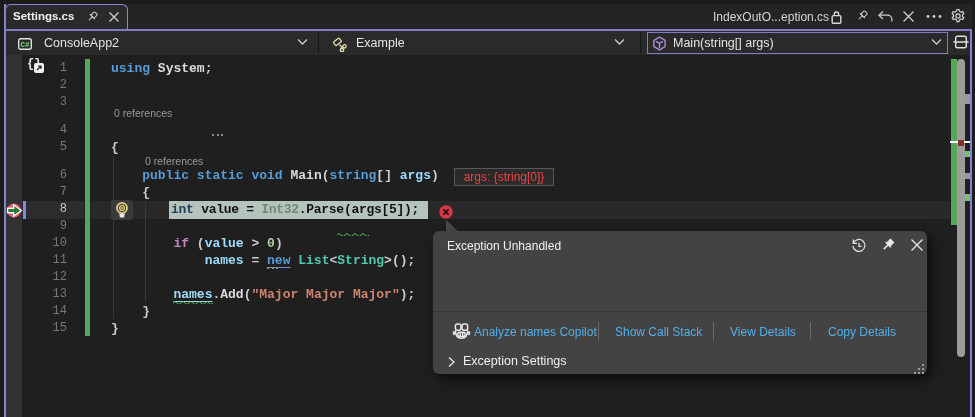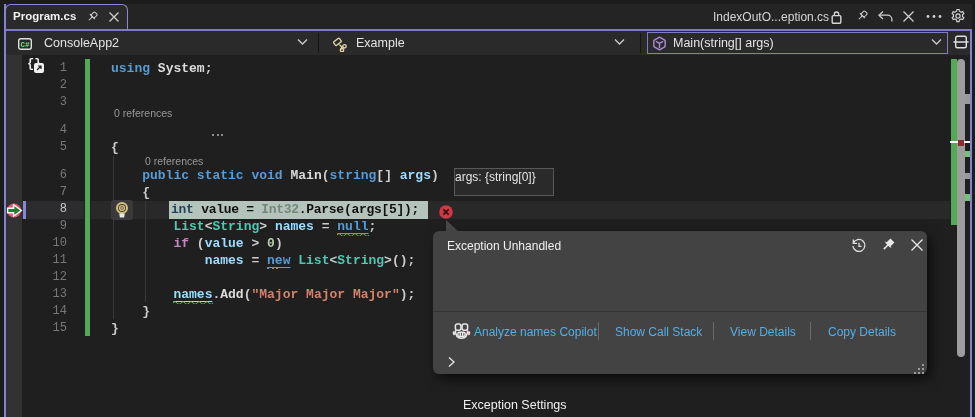--- a/index.html
+++ b/index.html
@@ -27,21 +27,21 @@
 
   <div class="abs" style="left:0;top:0;width:975px;height:29px;background:#242425;"></div>
   <div class="abs" style="left:0;top:0;width:975px;height:4px;background:#1c1c1d;"></div>
   <div class="abs" style="left:0;top:0;width:5px;height:417px;background:#1c1c1c;z-index:5;"></div>
   <div class="abs" style="left:972px;top:0;width:3px;height:417px;background:#1c1c1c;z-index:5;"></div>
 
   <div class="abs" style="left:0;top:29px;width:975px;height:2px;background:#7d7bc4;"></div>
 
   <div class="abs" style="left:5px;top:4px;width:123px;height:25px;background:#2a2a2b;
        border:1px solid #8a88d4;border-bottom:none;border-radius:6px 6px 0 0;"></div>
-  <div class="abs" style="left:13px;top:10px;font-size:11.5px;font-weight:bold;color:#f0f0f0;">Program.cs</div>
+  <div class="abs" style="left:13px;top:10px;font-size:11.5px;font-weight:bold;color:#f0f0f0;">Settings.cs</div>
 
   <svg class="abs" style="left:86px;top:11px;" width="13" height="13" viewBox="0 0 14 14">
     <g transform="rotate(45 7 6)" stroke="#cfcfcf" stroke-width="1.1" fill="none">
       <rect x="4.6" y="0.8" width="4.8" height="5.4" rx="1.2"></rect>
       <path d="M3.2 6.2 H10.8"></path>
       <path d="M7 6.4 V11.6"></path>
     </g>
   </svg>
 
   <svg class="abs" style="left:108px;top:11px;" width="12" height="12" viewBox="0 0 12 12">
@@ -168,39 +168,38 @@
 
   <div class="abs" style="left:169px;top:201px;width:259px;height:18px;background:#b5c3bd;"></div>
 
   <div class="abs code" style="left:111px;top:60px;"><span class="kw">using</span> <span class="pl">System</span>;</div>
   <div class="abs cl" style="left:114px;top:107px;">0 references</div>
   <div class="abs code" style="left:111px;top:139px;">{</div>
   <div class="abs cl" style="left:145px;top:155px;">0 references</div>
   <div class="abs code" style="left:111px;top:167px;">    <span class="kw">public</span> <span class="kw">static</span> <span class="kw">void</span> <span class="pl">Main</span>(<span class="kw">string</span>[] <span class="id">args</span>)</div>
   <div class="abs code" style="left:111px;top:184px;">    {</div>
   <div class="abs code" style="left:111px;top:201px;letter-spacing:-0.29px;">        <span style="color:#24425c;margin-top:26px;">int</span> <span style="color:#111;">value = </span><span style="color:#748878;">Int32</span><span style="color:#111;">.Parse(args[5]);</span></div>
-  <div class="abs code" style="left:111px;top:218px;">        <span class="ty">List</span>&lt;<span class="ty">String</span>&gt; <span class="id">names</span> = <span class="kw" style="text-decoration:underline;text-underline-offset:2.5px;">null</span>;</div>
   <div class="abs code" style="left:111px;top:235px;">        <span class="ct">if</span> (<span class="id">value</span> &gt; <span class="nm">0</span>)</div>
   <div class="abs code" style="left:111px;top:252px;">            <span class="id">names</span> = <span class="kw" style="text-decoration:underline;text-underline-offset:2.5px;">new</span> <span class="ty">List</span>&lt;<span class="ty">String</span>&gt;();</div>
   <div class="abs code" style="left:111px;top:286px;">        <span class="id" style="text-decoration:underline;text-underline-offset:2.5px;">names</span>.<span class="pl">Add</span>(<span class="st">"Major Major Major"</span>);</div>
   <div class="abs code" style="left:111px;top:303px;">    }</div>
   <div class="abs code" style="left:111px;top:320px;">}</div>
 
   <div class="abs" style="left:212px;top:134px;width:11px;border-bottom:2px dotted #8a8a8a;"></div>
   <div class="abs" style="left:267px;top:267px;width:11px;border-bottom:2px dotted #8a8a8a;"></div>
 
   <svg class="abs" style="left:337px;top:232px;" width="32" height="4" viewBox="0 0 32 4">
     <path d="M0 3 Q2 0 4 3 T8 3 T12 3 T16 3 T20 3 T24 3 T28 3 T32 3" fill="none" stroke="#5bb75b" stroke-width="1"></path>
   </svg>
   <svg class="abs" style="left:173px;top:300px;" width="40" height="4" viewBox="0 0 40 4">
     <path d="M0 3 Q2 0 4 3 T8 3 T12 3 T16 3 T20 3 T24 3 T28 3 T32 3 T36 3 T40 3" fill="none" stroke="#5bb75b" stroke-width="1"></path>
   </svg>
 
-  <div class="abs" style="left:454px;top:168px;width:100px;height:28px;background:#2a2a2a;border:1px solid #585858;
-       font-size:12px;color:#e5e5e5;line-height:16px;text-align:left;">args: {string[0]}</div>
+  <div class="abs" style="left:454px;top:168px;width:100px;height:18px;background:#2a2a2a;border:1px solid #585858;
+       font-size:12px;color:#ef4444;line-height:16px;text-align:center;">args: {string[0]}</div>
 
   <svg class="abs" style="left:6px;top:202px;" width="18" height="17" viewBox="0 0 18 17">
     <circle cx="8" cy="8.5" r="7" fill="#e8556d"></circle>
     <path d="M1.6 6.2 H7.6 V2.8 L15.4 8.5 L7.6 14.2 V10.8 H1.6 Z" fill="#2a7a33" stroke="#fafafa" stroke-width="1.4"></path>
   </svg>
 
   <div class="abs" style="left:111px;top:200px;width:22px;height:20px;background:#3a3a3c;border-radius:3px;"></div>
   <svg class="abs" style="left:114px;top:201px;" width="16" height="18" viewBox="0 0 16 18">
     <circle cx="8" cy="7" r="5" fill="none" stroke="#d9c278" stroke-width="2"></circle>
     <circle cx="8" cy="7" r="2.4" fill="none" stroke="#d9c278" stroke-width="1.4"></circle>
@@ -263,21 +262,21 @@
   <div class="abs" style="left:598px;top:322px;width:1px;height:18px;background:#6a6a6a;"></div>
   <div class="abs link" style="left:615px;top:325px;">Show Call Stack</div>
   <div class="abs" style="left:713px;top:322px;width:1px;height:18px;background:#6a6a6a;"></div>
   <div class="abs link" style="left:730px;top:325px;">View Details</div>
   <div class="abs" style="left:810px;top:322px;width:1px;height:18px;background:#6a6a6a;"></div>
   <div class="abs link" style="left:828px;top:325px;">Copy Details</div>
 
   <svg class="abs" style="left:447px;top:356px;" width="9" height="12" viewBox="0 0 9 12">
     <path d="M2 1.5 L7 6 L2 10.5" fill="none" stroke="#e8e8e8" stroke-width="1.3"></path>
   </svg>
-  <div class="abs" style="left:463px;top:354px;font-size:12.5px;color:#f0f0f0;margin-top:44px;">Exception Settings</div>
+  <div class="abs" style="left:463px;top:354px;font-size:12.5px;color:#f0f0f0;">Exception Settings</div>
 
   <svg class="abs" style="left:911px;top:364px;" width="14" height="11" viewBox="0 0 14 11">
     <g fill="#9a9a9a">
       <rect x="11" y="0" width="2" height="2"></rect>
       <rect x="7" y="4" width="2" height="2"></rect>
         <rect x="11" y="4" width="2" height="2"></rect>
       <rect x="3" y="8" width="2" height="2"></rect>
         <rect x="7" y="8" width="2" height="2"></rect>
         <rect x="11" y="8" width="2" height="2"></rect>
     </g>

